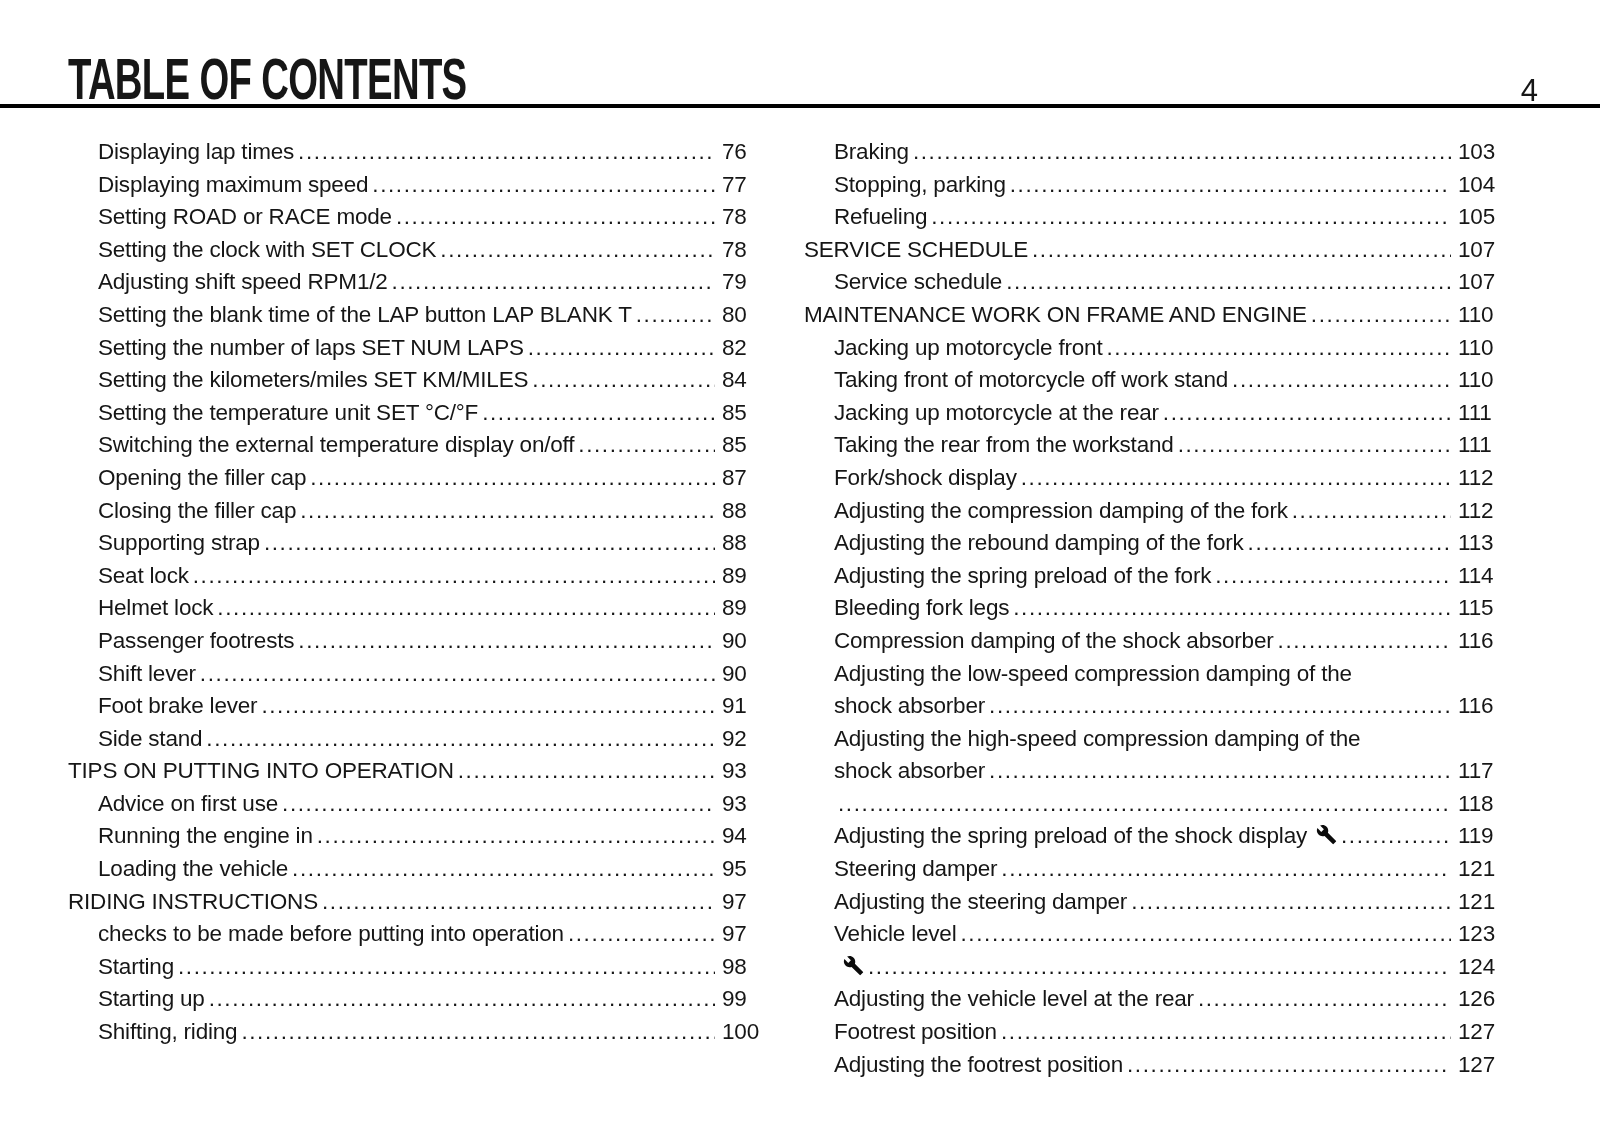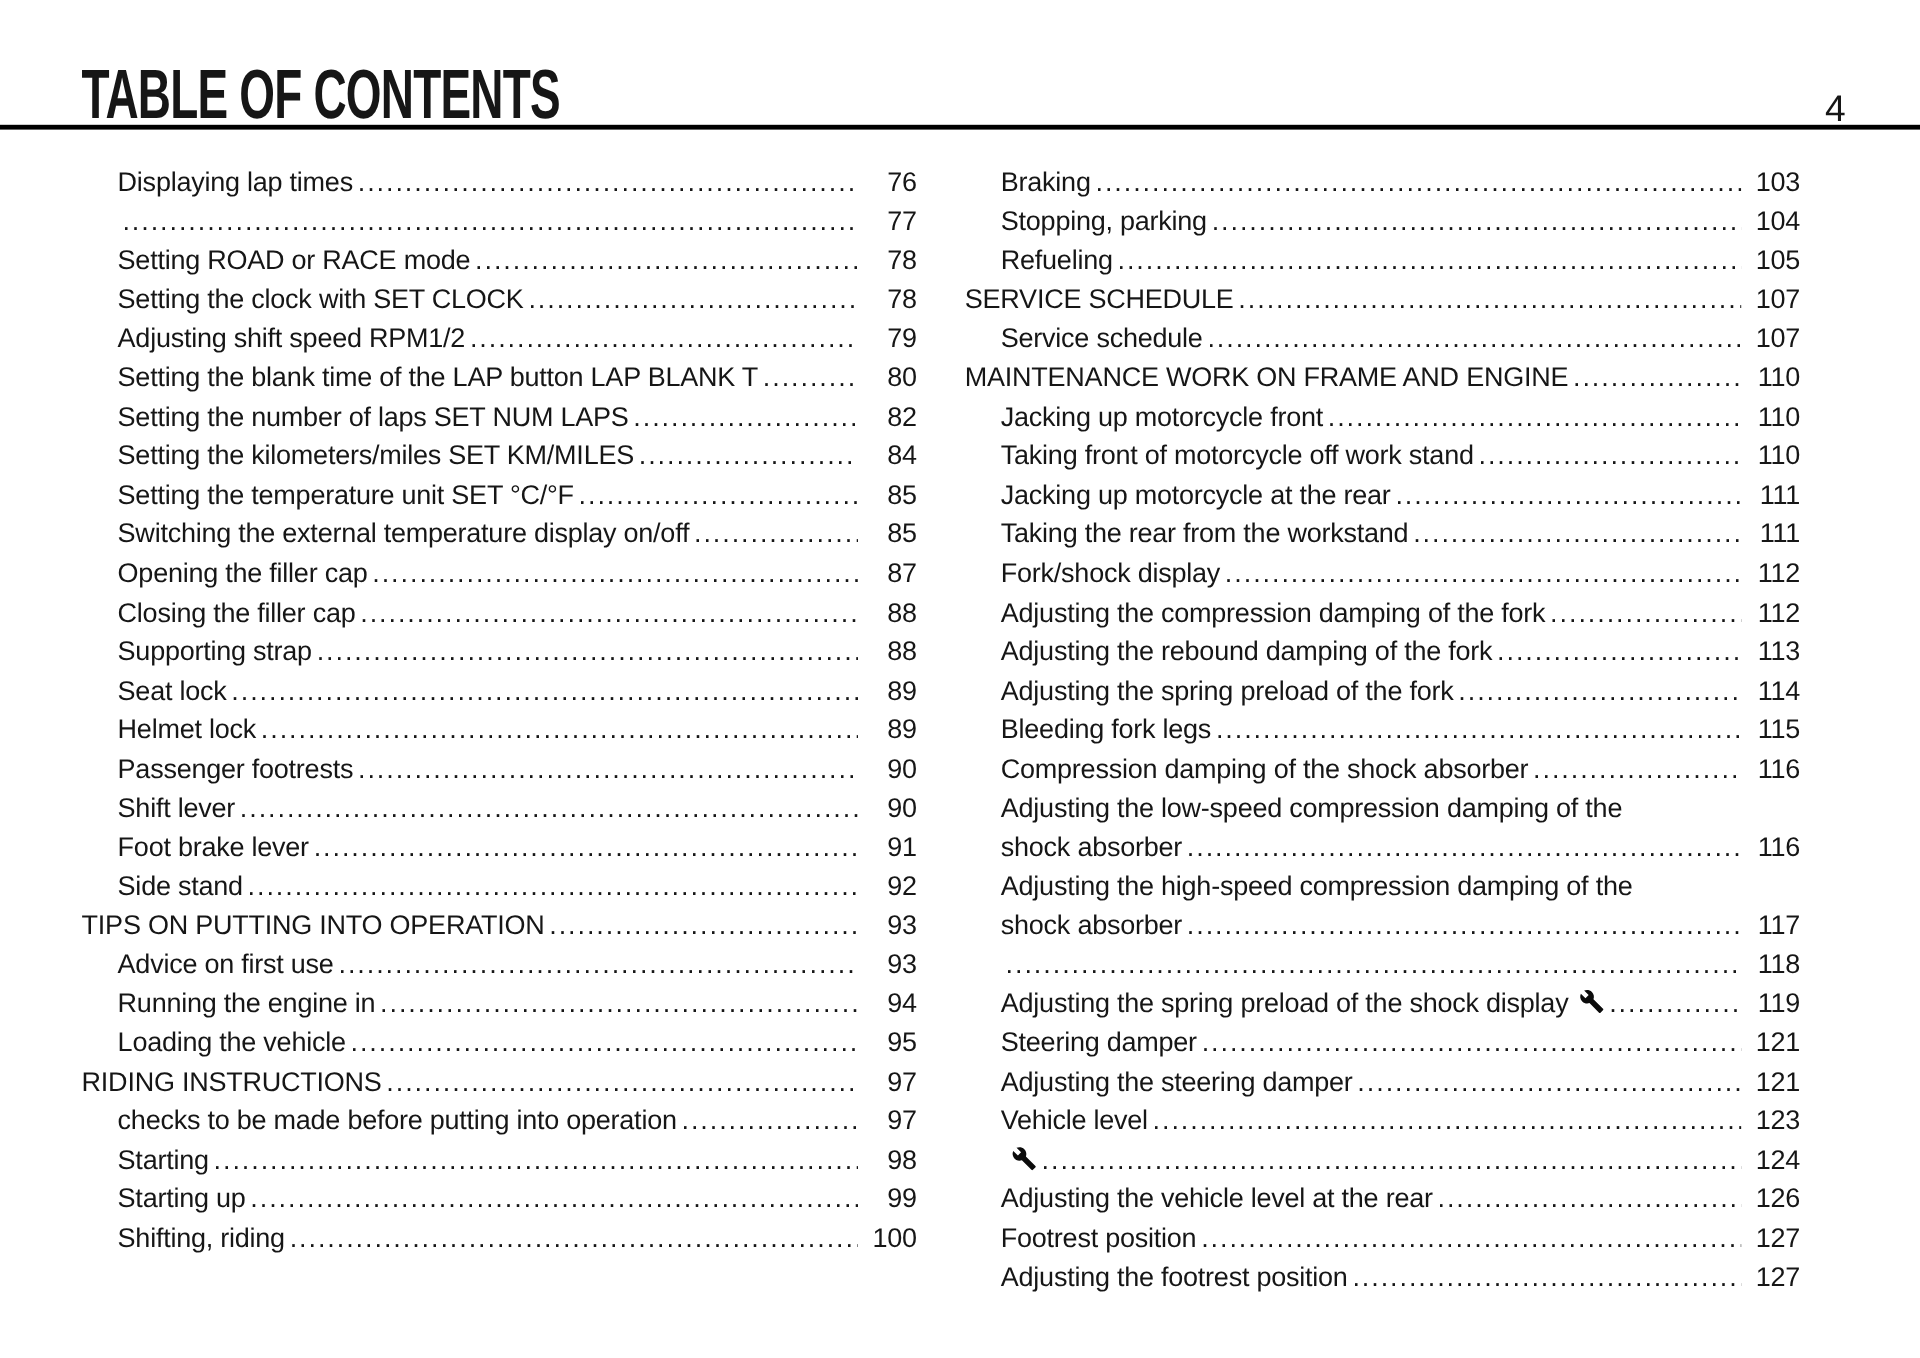--- a/index.html
+++ b/index.html
@@ -63,21 +63,20 @@
     white-space: nowrap;
     margin: 0 7px 0 4px;
   }
   .dots::after {
     content: "................................................................................................................................";
     letter-spacing: 1.6px;
   }
   .pg {
     flex: 0 0 auto;
     min-width: 42px;
-    text-align: right;
     white-space: nowrap;
   }
   .wrench {
     flex: 0 0 auto;
     width: 21px;
     height: 21px;
     margin-left: 9px;
     transform: translateY(2px);
   }
   .wrench svg { display: block; width: 100%; height: 100%; fill: #0b0b0b; }
@@ -94,20 +93,21 @@
   <div class="col">
       <div class="row sub">
         <div class="line">
           <span class="lbl">Displaying lap times</span>
           <span class="dots"></span>
           <span class="pg">76</span>
         </div>
       </div>
       <div class="row sub">
         <div class="line">
+          <span class="lbl">Displaying maximum speed</span>
           <span class="dots"></span>
           <span class="pg">77</span>
         </div>
       </div>
       <div class="row sub">
         <div class="line">
           <span class="lbl">Setting ROAD or RACE mode</span>
           <span class="dots"></span>
           <span class="pg">78</span>
         </div>

